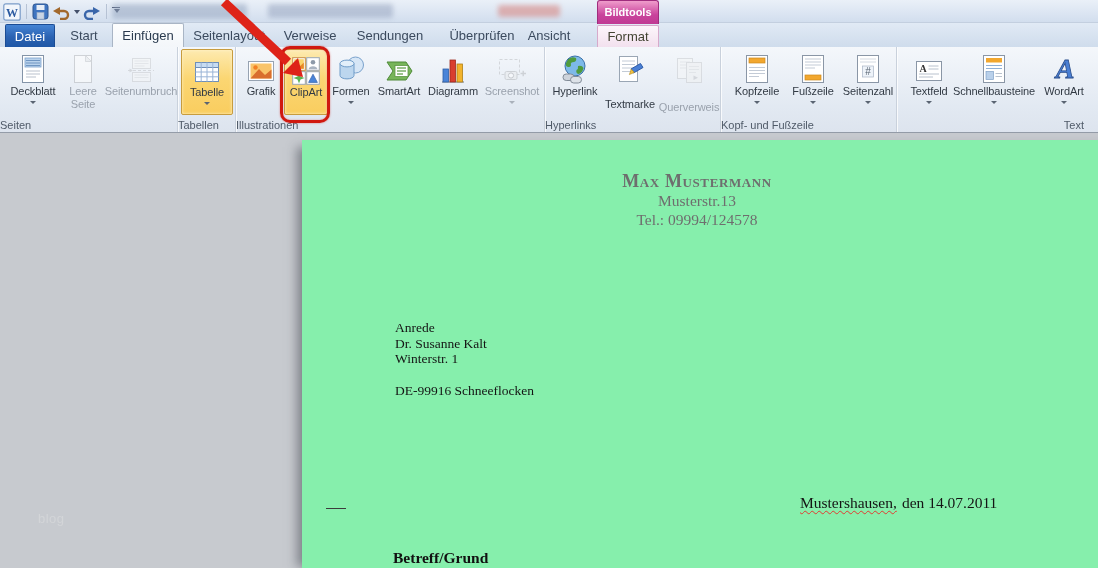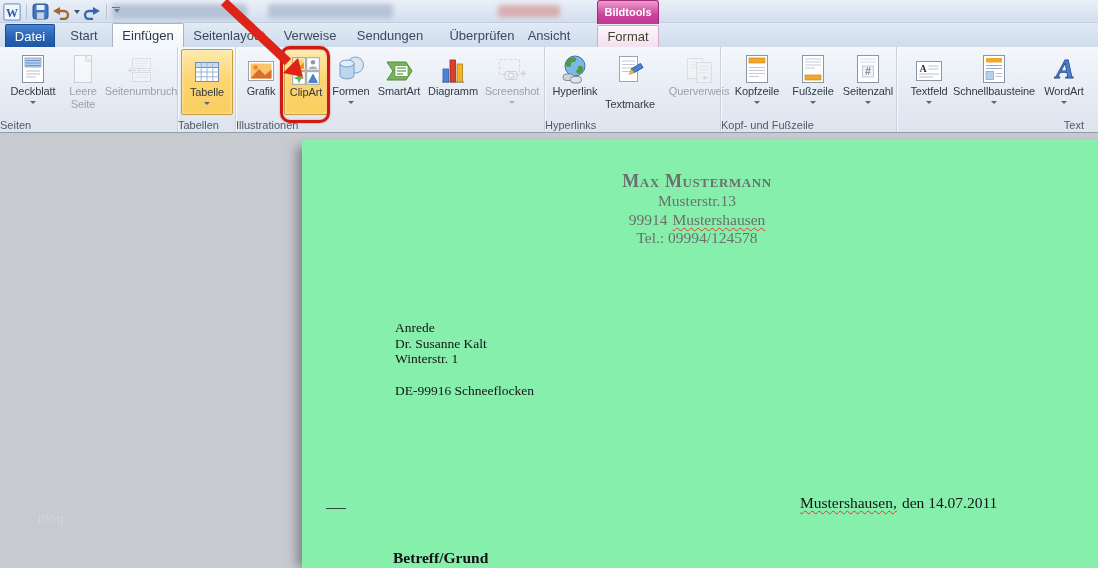--- a/index.html
+++ b/index.html
@@ -278,21 +278,21 @@
       <span class="bicon">
         <svg width="28" height="30">
             <rect x="3.5" y="2.5" width="18" height="25" fill="#fff" stroke="#9aa6b4"></rect>
             <path d="M6 7h13M6 10.5h13M6 14h13M6 17.5h9" stroke="#c3cbd6"></path>
             <path d="M15 15 L24.5 9.5 L27 13.5 L17.5 19 Z" fill="#4a7fd4" stroke="#2d5ba8"></path>
             <path d="M15.2 15.2 l-1.8 5.4 5-2.2z" fill="#f0c040" stroke="#b08820" stroke-width="0.6"></path>
           </svg>
       </span>
       <span class="blabel">Textmarke</span>
     </div>
-    <div class="bigbtn disabled" style="left:124px; width:60px;">
+    <div class="bigbtn disabled" style="left:114px; width:60px;gap:16px;">
       <span class="bicon">
         <svg width="30" height="28">
             <rect x="3.5" y="2.5" width="15" height="20" fill="#f4f6f9" stroke="#c3cad4"></rect>
             <path d="M6 6h10M6 9h10M6 12h7" stroke="#d6dbe2"></path>
             <rect x="12.5" y="6.5" width="15" height="20" fill="#eef1f5" stroke="#c3cad4"></rect>
             <path d="M15 10.5h10M15 13.5h10M15 16.5h7" stroke="#d6dbe2"></path>
             <path d="M19.5 19.5l4.5 2.2-4.5 2.2z" fill="#b8c0cb"></path>
           </svg>
       </span>
       <span class="blabel">Querverweis</span>
@@ -380,21 +380,20 @@
     <div class="glabel right">Text</div>
   </div>
 </div>
 
 <div class="canvas">
   <div class="watermark">blog</div>
   <div class="page serif">
     <div class="letterhead">
       <div class="lh-name">Max Mustermann</div>
       <div class="lh-line">Musterstr.13</div>
-      <div class="lh-line"><span style="margin-right:5px;">99914</span><span class="squiggle">Mustershausen</span></div>
       <div class="lh-line">Tel.: 09994/124578</div>
     </div>
     <div class="recipient">
       <div>Anrede</div>
       <div>Dr. Susanne Kalt</div>
       <div>Winterstr. 1</div>
       <div class="gap">DE-99916 Schneeflocken</div>
     </div>
     <div class="foldmark"></div>
     <div class="dateline"><span class="place squiggle">Mustershausen,</span><span>den 14.07.2011</span></div>

